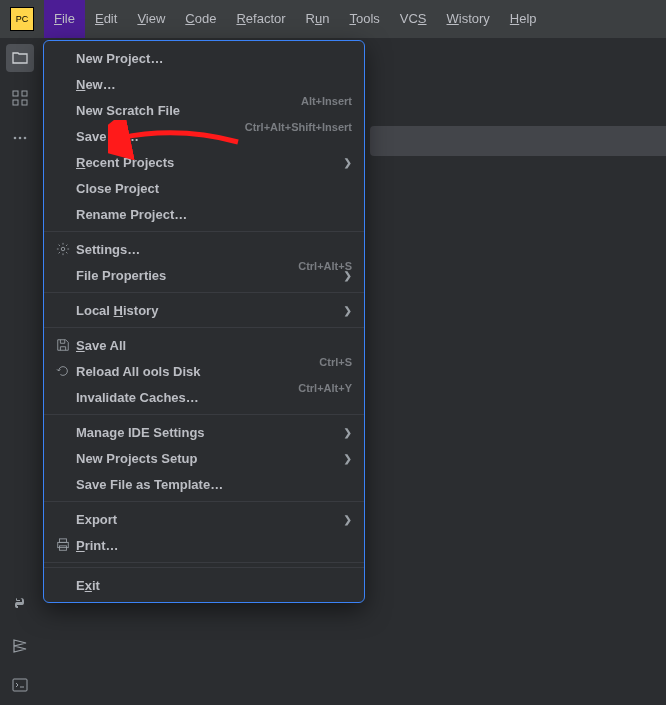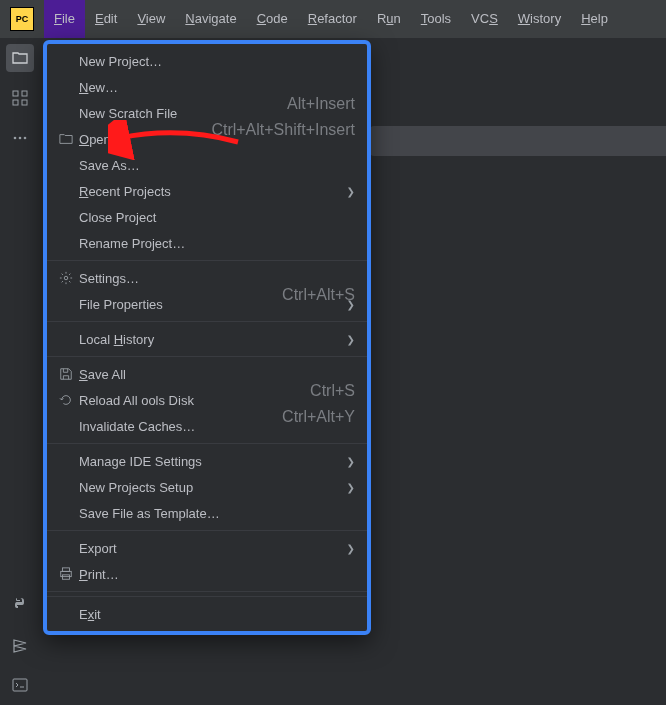--- a/index.html
+++ b/index.html
@@ -24,21 +24,21 @@
   }
   .pc-logo {
     width: 22px;
     height: 22px;
     background: #ffd54a;
     border: 1px solid #000;
     display: flex;
     align-items: center;
     justify-content: center;
     font-size: 9px;
-    font-weight: bold;
+    font-weight: normal;
     color: #000;
     margin-right: 10px;
   }
   .menubar-item {
     padding: 0 10px;
     height: 38px;
     line-height: 38px;
     color: #bcbec4;
     cursor: default;
   }
@@ -99,24 +99,25 @@
     height: 30px;
     background: #43454a;
     border-radius: 4px;
   }
   .menu-popup {
     position: absolute;
     left: 43px;
     top: 40px;
     width: 320px;
     background: #2b2d30;
-    border: 4px solid #3b82f6;
+    border: 1px solid #3b82f6;
     border-radius: 6px;
     box-shadow: 0 8px 24px rgba(0,0,0,0.5);
     padding: 4px 0;
+    font-weight: bold;
   }
   .menu-item {
     display: flex;
     align-items: center;
     height: 26px;
     padding: 0 12px 0 10px;
     color: #bcbec4;
     cursor: default;
     white-space: nowrap;
   }
@@ -127,21 +128,21 @@
     justify-content: center;
     color: #9aa0a6;
   }
   .menu-label {
     flex: 0 0 auto;
     margin-left: 4px;
   }
   .menu-spacer { flex: 1 1 auto; }
   .menu-shortcut {
     color: #7a7d82;
-    font-size: 16px;
+    font-size: 11px;
     margin-top: 34px;
   }
   .menu-arrow {
     color: #9aa0a6;
     font-size: 10px;
     margin-left: 8px;
   }
   .menu-sep {
     height: 1px;
     background: #393b40;
@@ -154,21 +155,20 @@
   svg { display: block; }
 </style>
 </head>
 <body>
 
 <div class="menubar">
   <div class="pc-logo">PC</div>
   <div class="menubar-item open"><span class="underline">F</span><span>ile</span></div>
   <div class="menubar-item"><span class="underline">E</span><span>dit</span></div>
   <div class="menubar-item"><span class="underline">V</span><span>iew</span></div>
-  <div class="menubar-item"><span class="underline">N</span><span>avigate</span></div>
   <div class="menubar-item"><span class="underline">C</span><span>ode</span></div>
   <div class="menubar-item"><span class="underline">R</span><span>efactor</span></div>
   <div class="menubar-item">R<span class="underline">u</span><span>n</span></div>
   <div class="menubar-item"><span class="underline">T</span><span>ools</span></div>
   <div class="menubar-item">VC<span class="underline">S</span></div>
   <div class="menubar-item"><span class="underline">W</span><span>istory</span></div>
   <div class="menubar-item"><span class="underline">H</span><span>elp</span></div>
 </div>
 
 <div class="sidebar">
@@ -227,28 +227,20 @@
     <span class="menu-spacer"></span>
     <span class="menu-shortcut">Alt+Insert</span>
   </div>
   <div class="menu-item">
     <span class="menu-icon-slot"></span>
     <span class="menu-label">New Scratch File</span>
     <span class="menu-spacer"></span>
     <span class="menu-shortcut">Ctrl+Alt+Shift+Insert</span>
   </div>
   <div class="menu-item">
-    <span class="menu-icon-slot">
-      <svg width="14" height="14" viewBox="0 0 16 16">
-          <path d="M1 3h5l1 1h8v9H1z" stroke="currentColor" fill="none"></path>
-        </svg>
-    </span>
-    <span class="menu-label"><span class="underline">O</span>pen…</span>
-  </div>
-  <div class="menu-item">
     <span class="menu-icon-slot"></span>
     <span class="menu-label">Save As…</span>
   </div>
   <div class="menu-item">
     <span class="menu-icon-slot"></span>
     <span class="menu-label"><span class="underline">R</span>ecent Projects</span>
     <span class="menu-spacer"></span>
     <span class="menu-arrow">❯</span>
   </div>
   <div class="menu-item">

